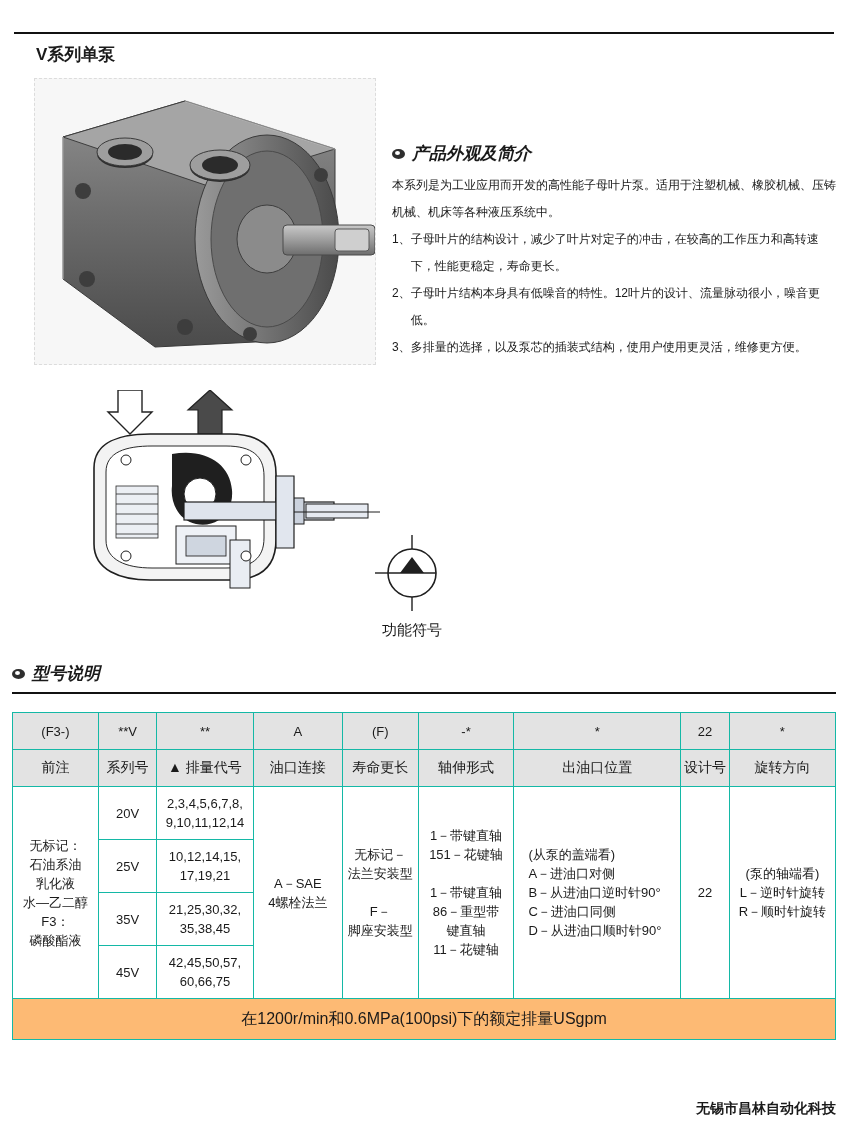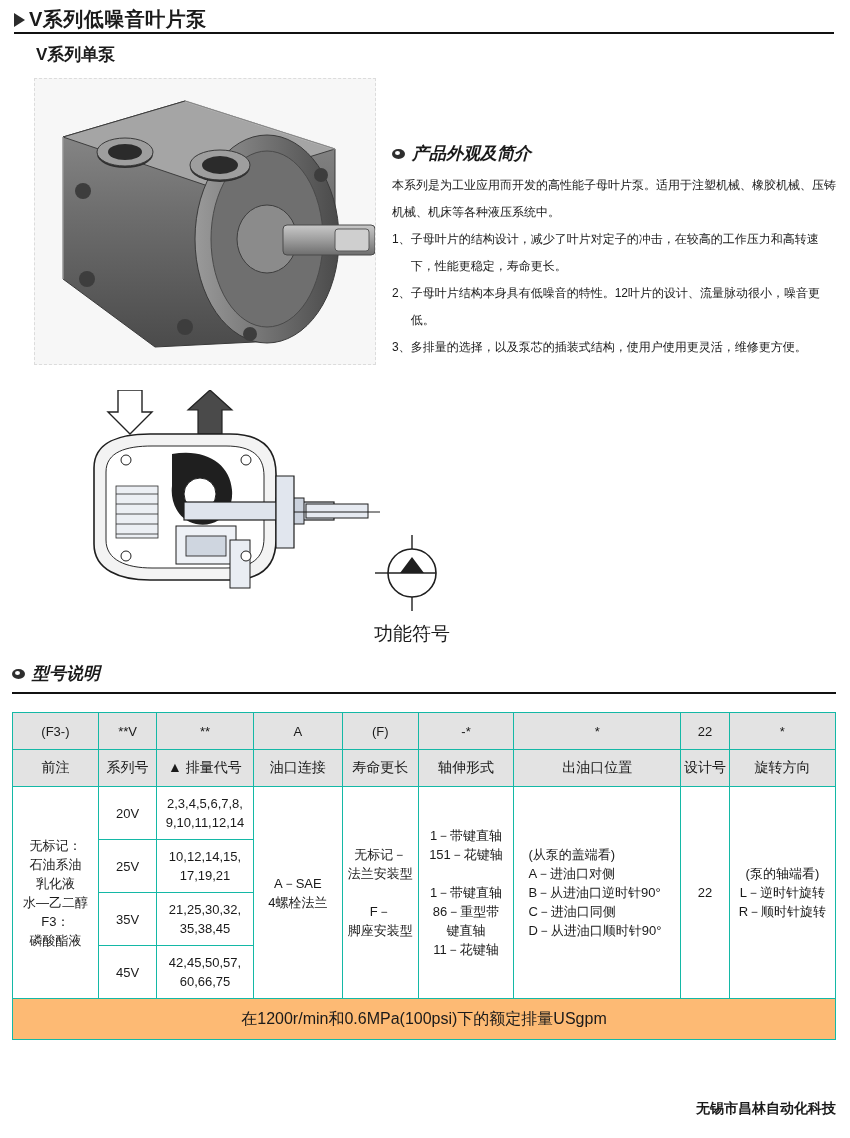--- a/index.html
+++ b/index.html
@@ -156,21 +156,21 @@
     height: 230px;
   }
   .symbol-box {
     position: absolute;
     left: 352px;
     top: 535px;
     width: 120px;
     text-align: center;
   }
   .symbol-caption {
-    font-size: 19px;
+    font-size: 15px;
     margin-top: 4px;
   }
   
   .model-head {
     position: absolute;
     left: 12px;
     top: 662px;
     display: flex;
     align-items: center;
   }
@@ -232,24 +232,20 @@
     top: 1100px;
     font-size: 14px;
     font-weight: bold;
   }
 </style>
 </head>
 <body>
 
 <div class="page">
 
-  <div class="title-row">
-    <span class="tri-icon"></span>
-    <span class="main-title">V系列低噪音叶片泵</span>
-  </div>
   <div class="rule-top"></div>
   <div class="sub-title">V系列单泵</div>
 
   <div class="photo-box">
     <svg class="pump-svg" width="340" height="285" viewBox="0 0 340 285">
       <defs>
         <linearGradient id="gm" x1="0" y1="0" x2="0" y2="1">
           <stop offset="0%" stop-color="#8f8f8f"></stop>
           <stop offset="45%" stop-color="#6e6e6e"></stop>
           <stop offset="100%" stop-color="#4b4b4b"></stop>

